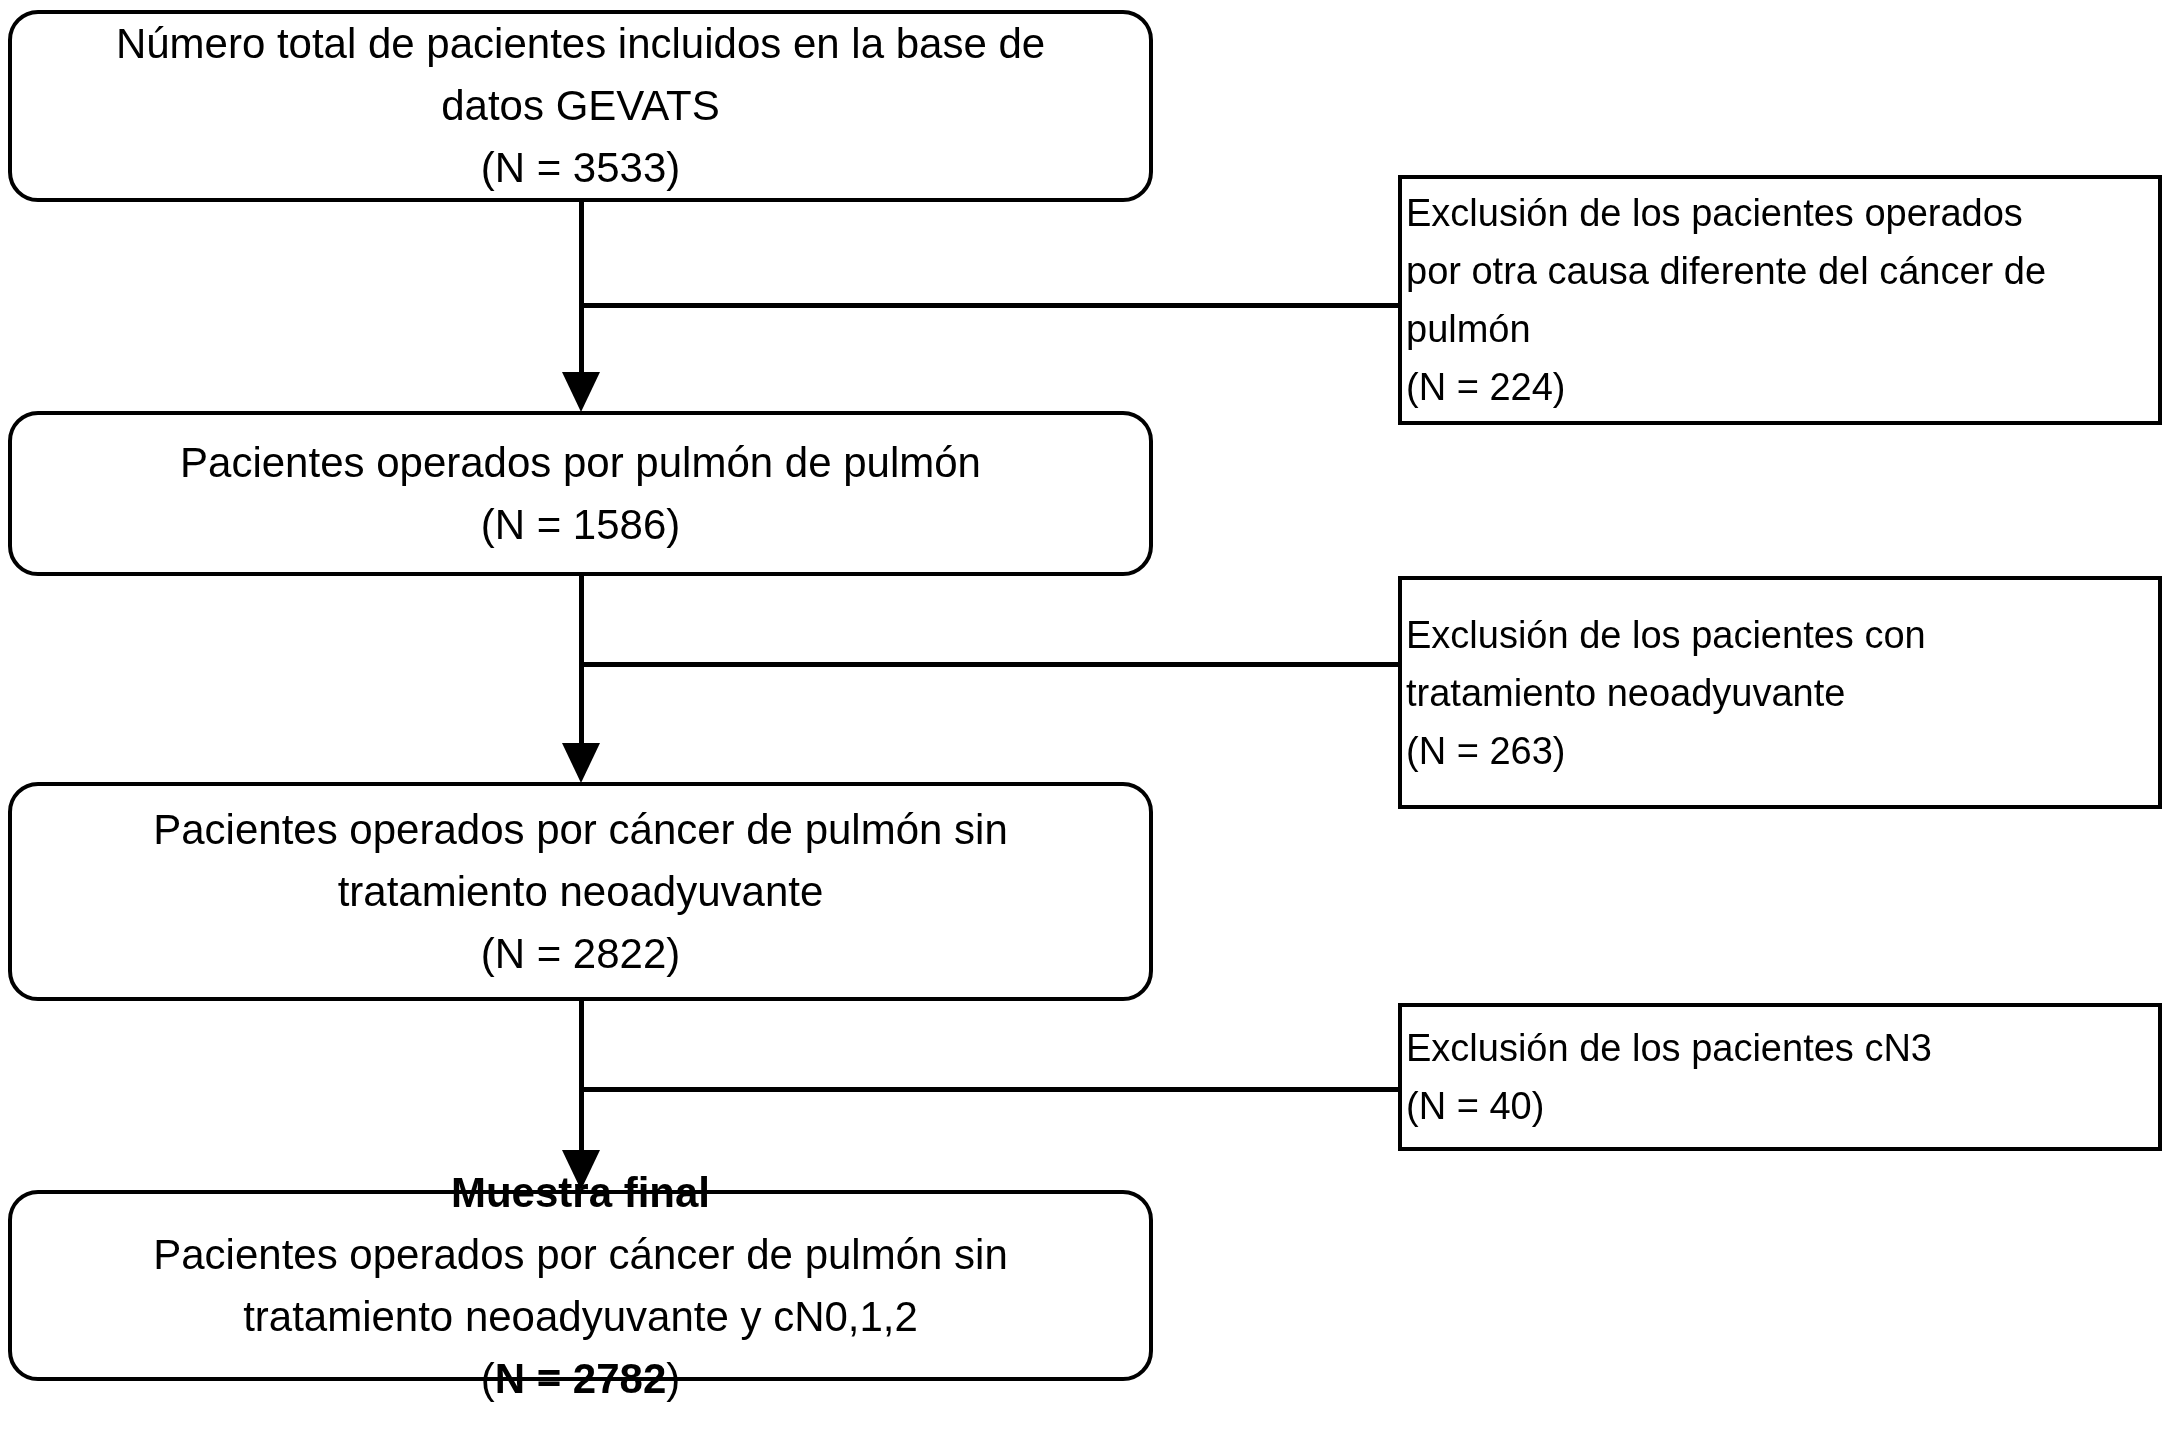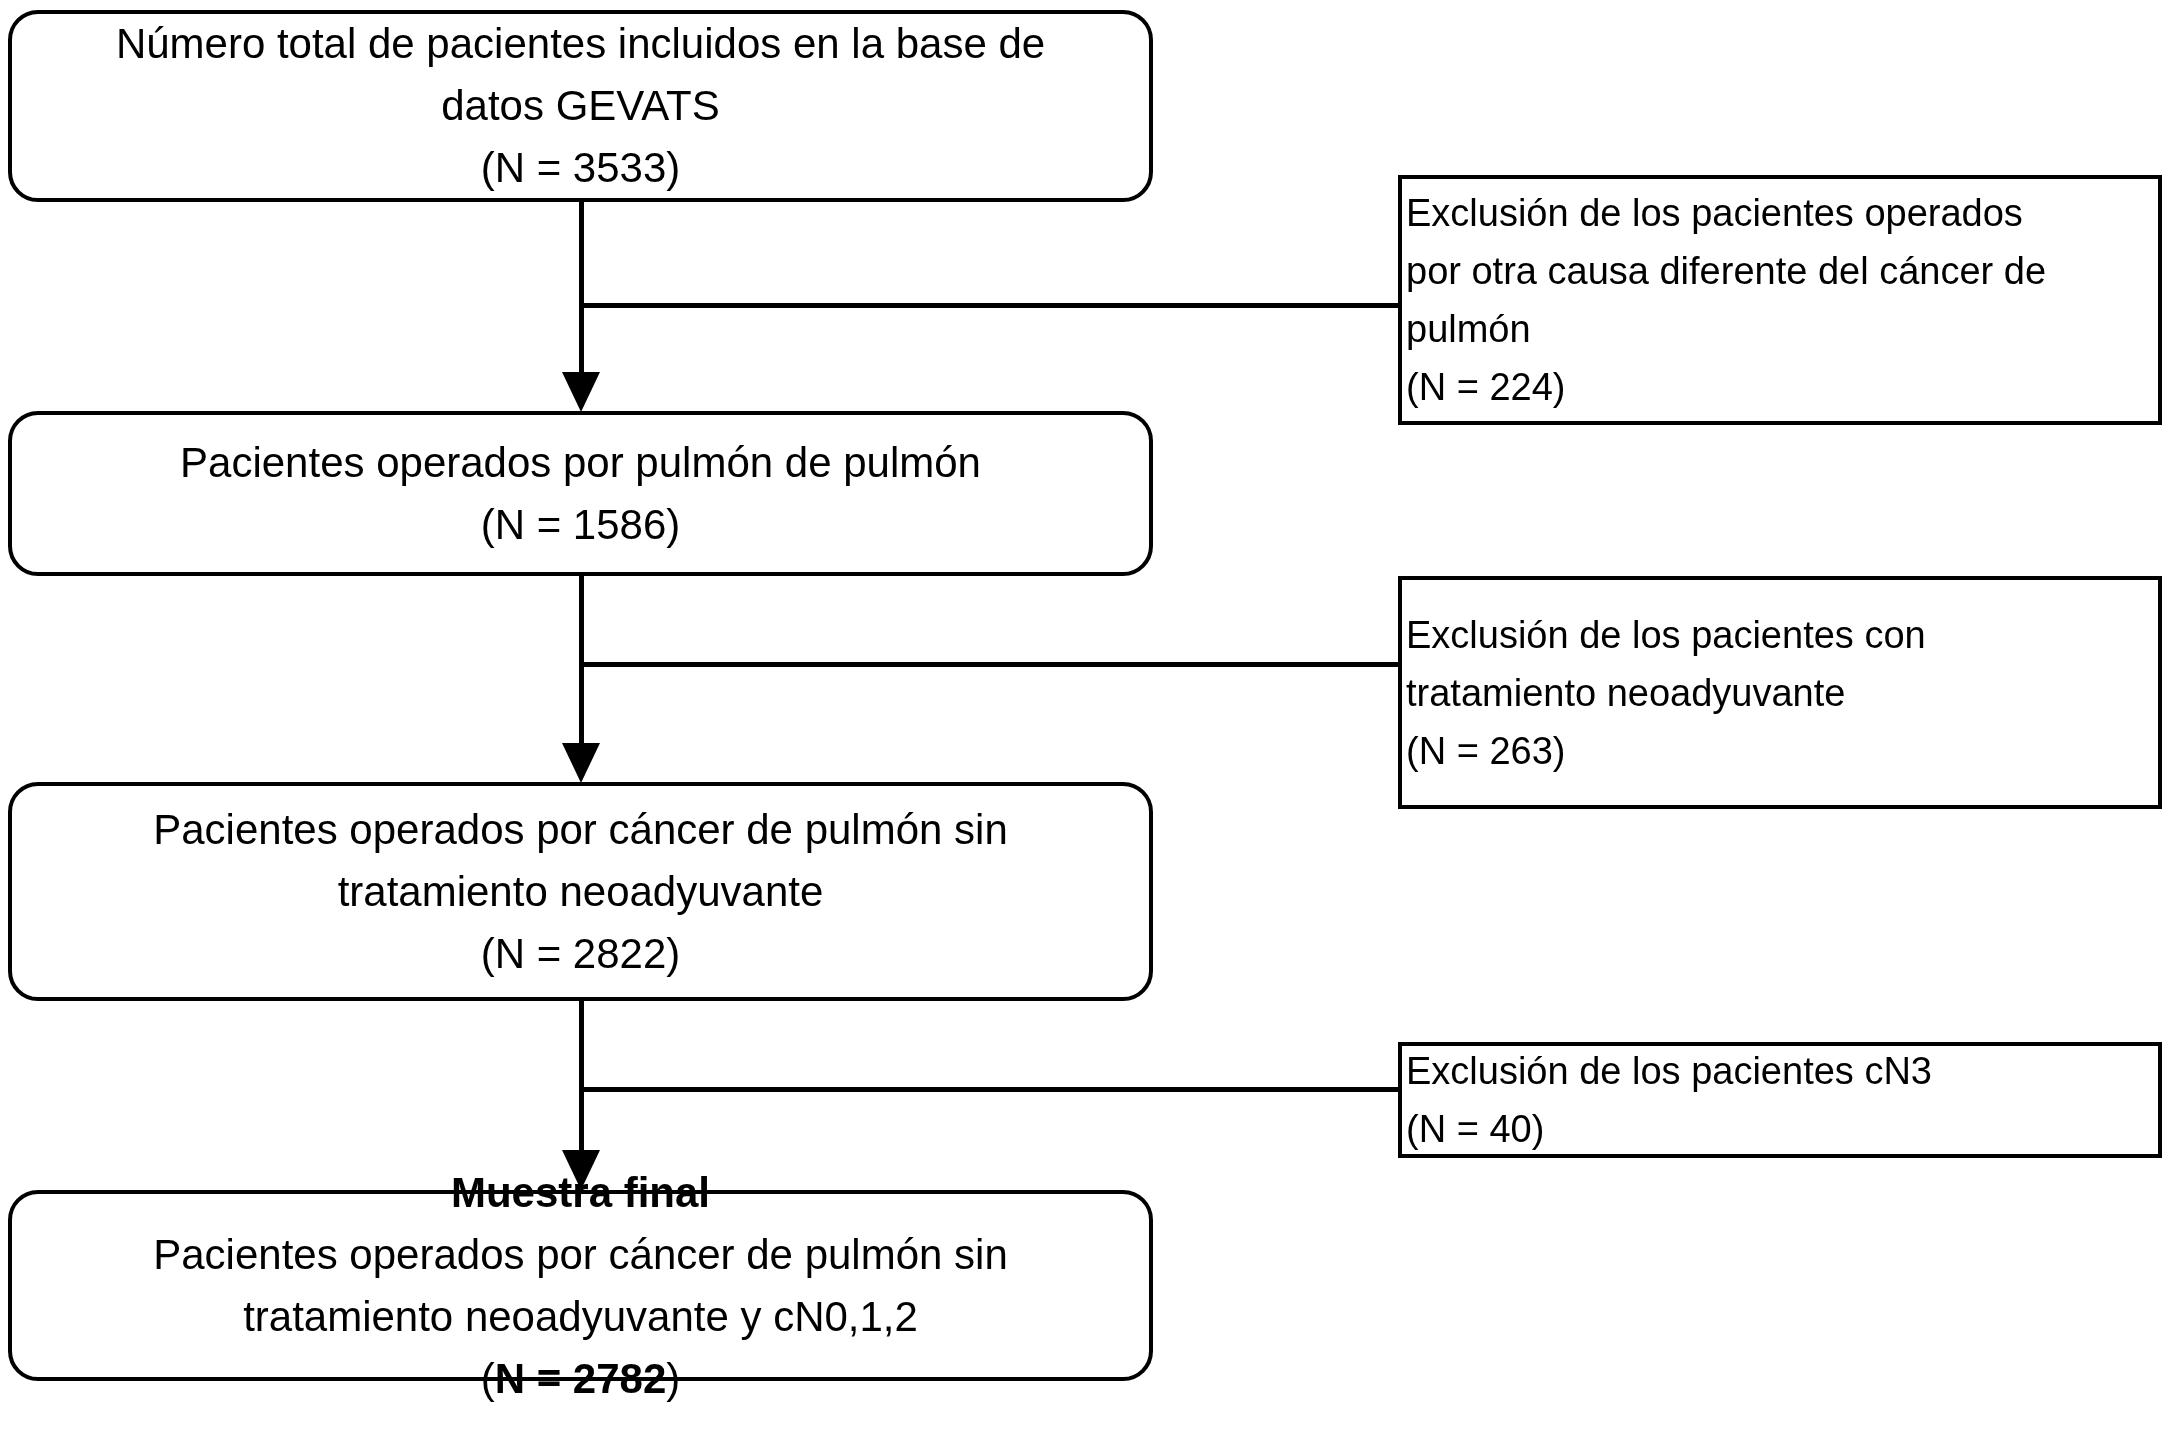--- a/index.html
+++ b/index.html
@@ -111,21 +111,21 @@
     <div class="line">pulmón</div>
     <div class="line">(N = 224)</div>
   </div>
 
   <div class="ebox" style="top:576px; height:233px;">
     <div class="line">Exclusión de los pacientes con</div>
     <div class="line">tratamiento neoadyuvante</div>
     <div class="line">(N = 263)</div>
   </div>
 
-  <div class="ebox" style="top:1042px; height:116px;justify-content:center;">
+  <div class="ebox" style="top:1003px; height:148px;justify-content:center;">
     <div class="line">Exclusión de los pacientes cN3</div>
     <div class="line">(N = 40)</div>
   </div>
 
   <div class="vline" style="top:198px; height:177px;"></div>
   <div class="arrowhead" style="top:372px;"></div>
 
   <div class="vline" style="top:574px; height:172px;"></div>
   <div class="arrowhead" style="top:743px;"></div>
 

